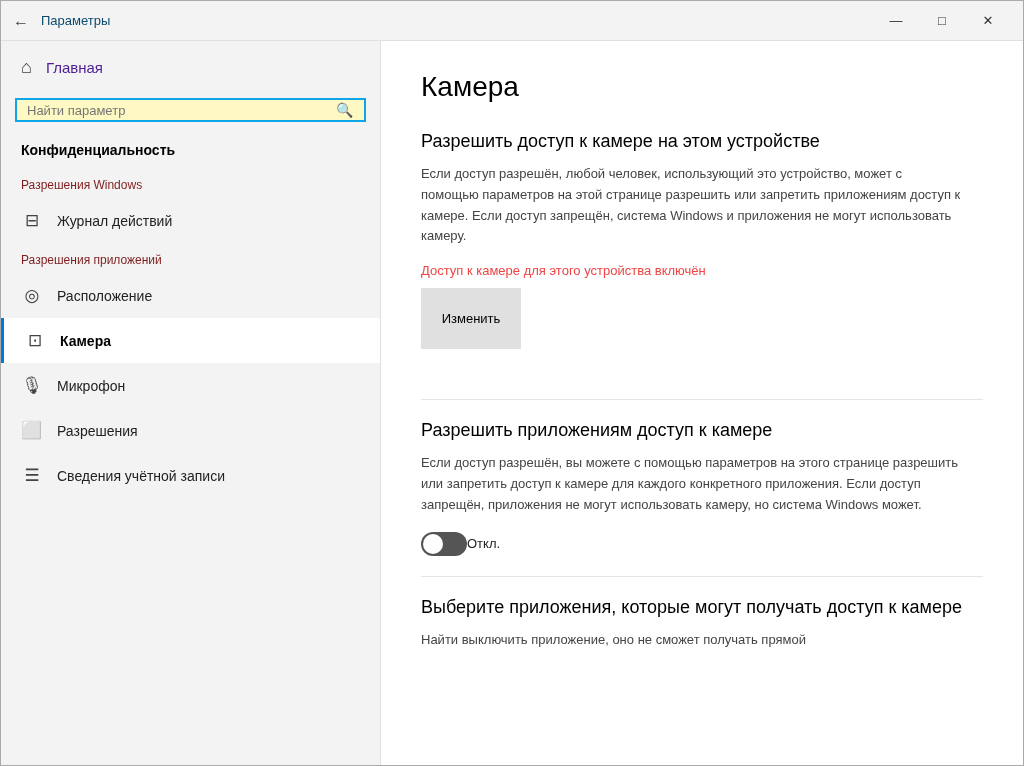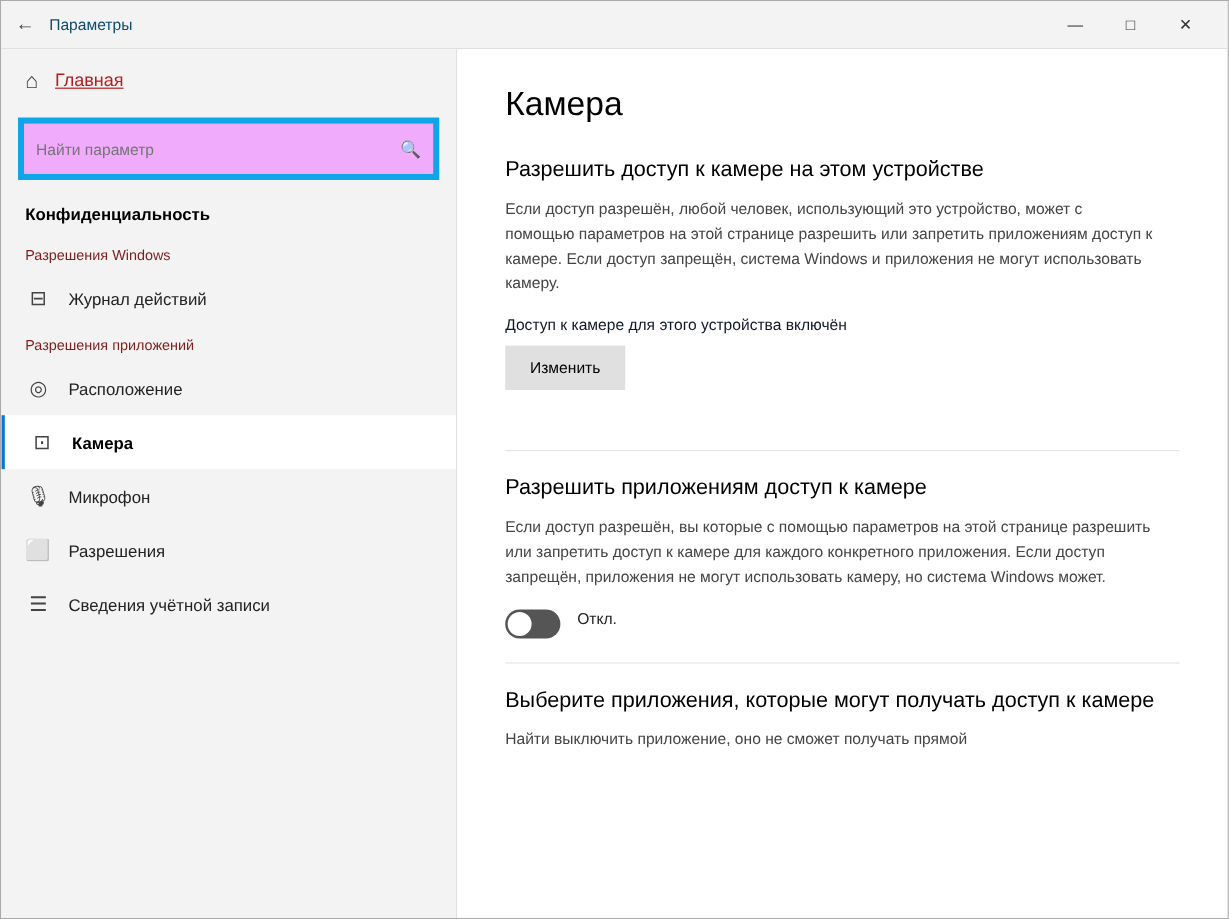--- a/index.html
+++ b/index.html
@@ -75,31 +75,30 @@
       gap: 14px;
       padding: 16px 20px;
       cursor: pointer;
     }
     .sidebar-home-icon {
       font-size: 18px;
       color: #444;
     }
     .sidebar-home-label {
       font-size: 15px;
-      color: #b91c1c;
-      text-decoration: underline;
+      color: #4c1d95;
     }
 
     .search-box {
       margin: 4px 14px 10px 14px;
       display: flex;
       align-items: center;
-      background: #f0abfc;
-      border: 5px solid #0ea5e9;
-      height: 52px;
+      background: #fef9c3;
+      border: 2px solid #0ea5e9;
+      height: 24px;
       padding: 0 10px;
     }
     .search-input {
       border: none;
       outline: none;
       flex: 1;
       font-size: 13px;
       background: transparent;
       color: #333;
     }
@@ -172,46 +171,45 @@
     .section-desc {
       font-size: 13px;
       color: #444;
       line-height: 1.6;
       margin-bottom: 16px;
       max-width: 540px;
     }
 
     .access-status {
       font-size: 13px;
-      color: #0f172a;
+      color: #ef4444;
       margin-bottom: 10px;
     }
 
     .change-btn {
       background: #e0e0e0;
       border: none;
-      padding: 11px 20px;
+      padding: 23px 20px;
       font-size: 13px;
       color: #000;
       cursor: pointer;
       margin-bottom: 30px;
       min-width: 100px;
     }
 
     .divider {
       border: none;
       border-top: 1px solid #e5e5e5;
       margin: 20px 0;
     }
 
     
     .toggle-row {
       display: flex;
-      align-items: flex-start;
-      gap: 14px;
+      align-items: center;
       margin-bottom: 19px;
     }
     .toggle-switch {
       width: 46px;
       height: 24px;
       background: #555;
       border-radius: 12px;
       position: relative;
       cursor: pointer;
       flex-shrink: 0;
@@ -316,21 +314,21 @@
       <h2 class="section-heading">Разрешить доступ к камере на этом устройстве</h2>
       <p class="section-desc">Если доступ разрешён, любой человек, использующий это устройство, может с помощью параметров на этой странице разрешить или запретить приложениям доступ к камере. Если доступ запрещён, система Windows и приложения не могут использовать камеру.</p>
       <p class="access-status">Доступ к камере для этого устройства включён</p>
       <button class="change-btn">Изменить</button>
     </div>
 
     <hr class="divider">
 
     <div class="section-block">
       <h2 class="section-heading">Разрешить приложениям доступ к камере</h2>
-      <p class="section-desc">Если доступ разрешён, вы которые с помощью параметров на этой странице разрешить или запретить доступ к камере для каждого конкретного приложения. Если доступ запрещён, приложения не могут использовать камеру, но система Windows может.</p>
+      <p class="section-desc">Если доступ разрешён, вы можете с помощью параметров на этого странице разрешить или запретить доступ к камере для каждого конкретного приложения. Если доступ запрещён, приложения не могут использовать камеру, но система Windows может.</p>
 
       <div class="toggle-row">
         <div class="toggle-switch">
           <div class="toggle-knob"></div>
         </div>
         <span class="toggle-label">Откл.</span>
       </div>
     </div>
 
     <hr class="divider">

